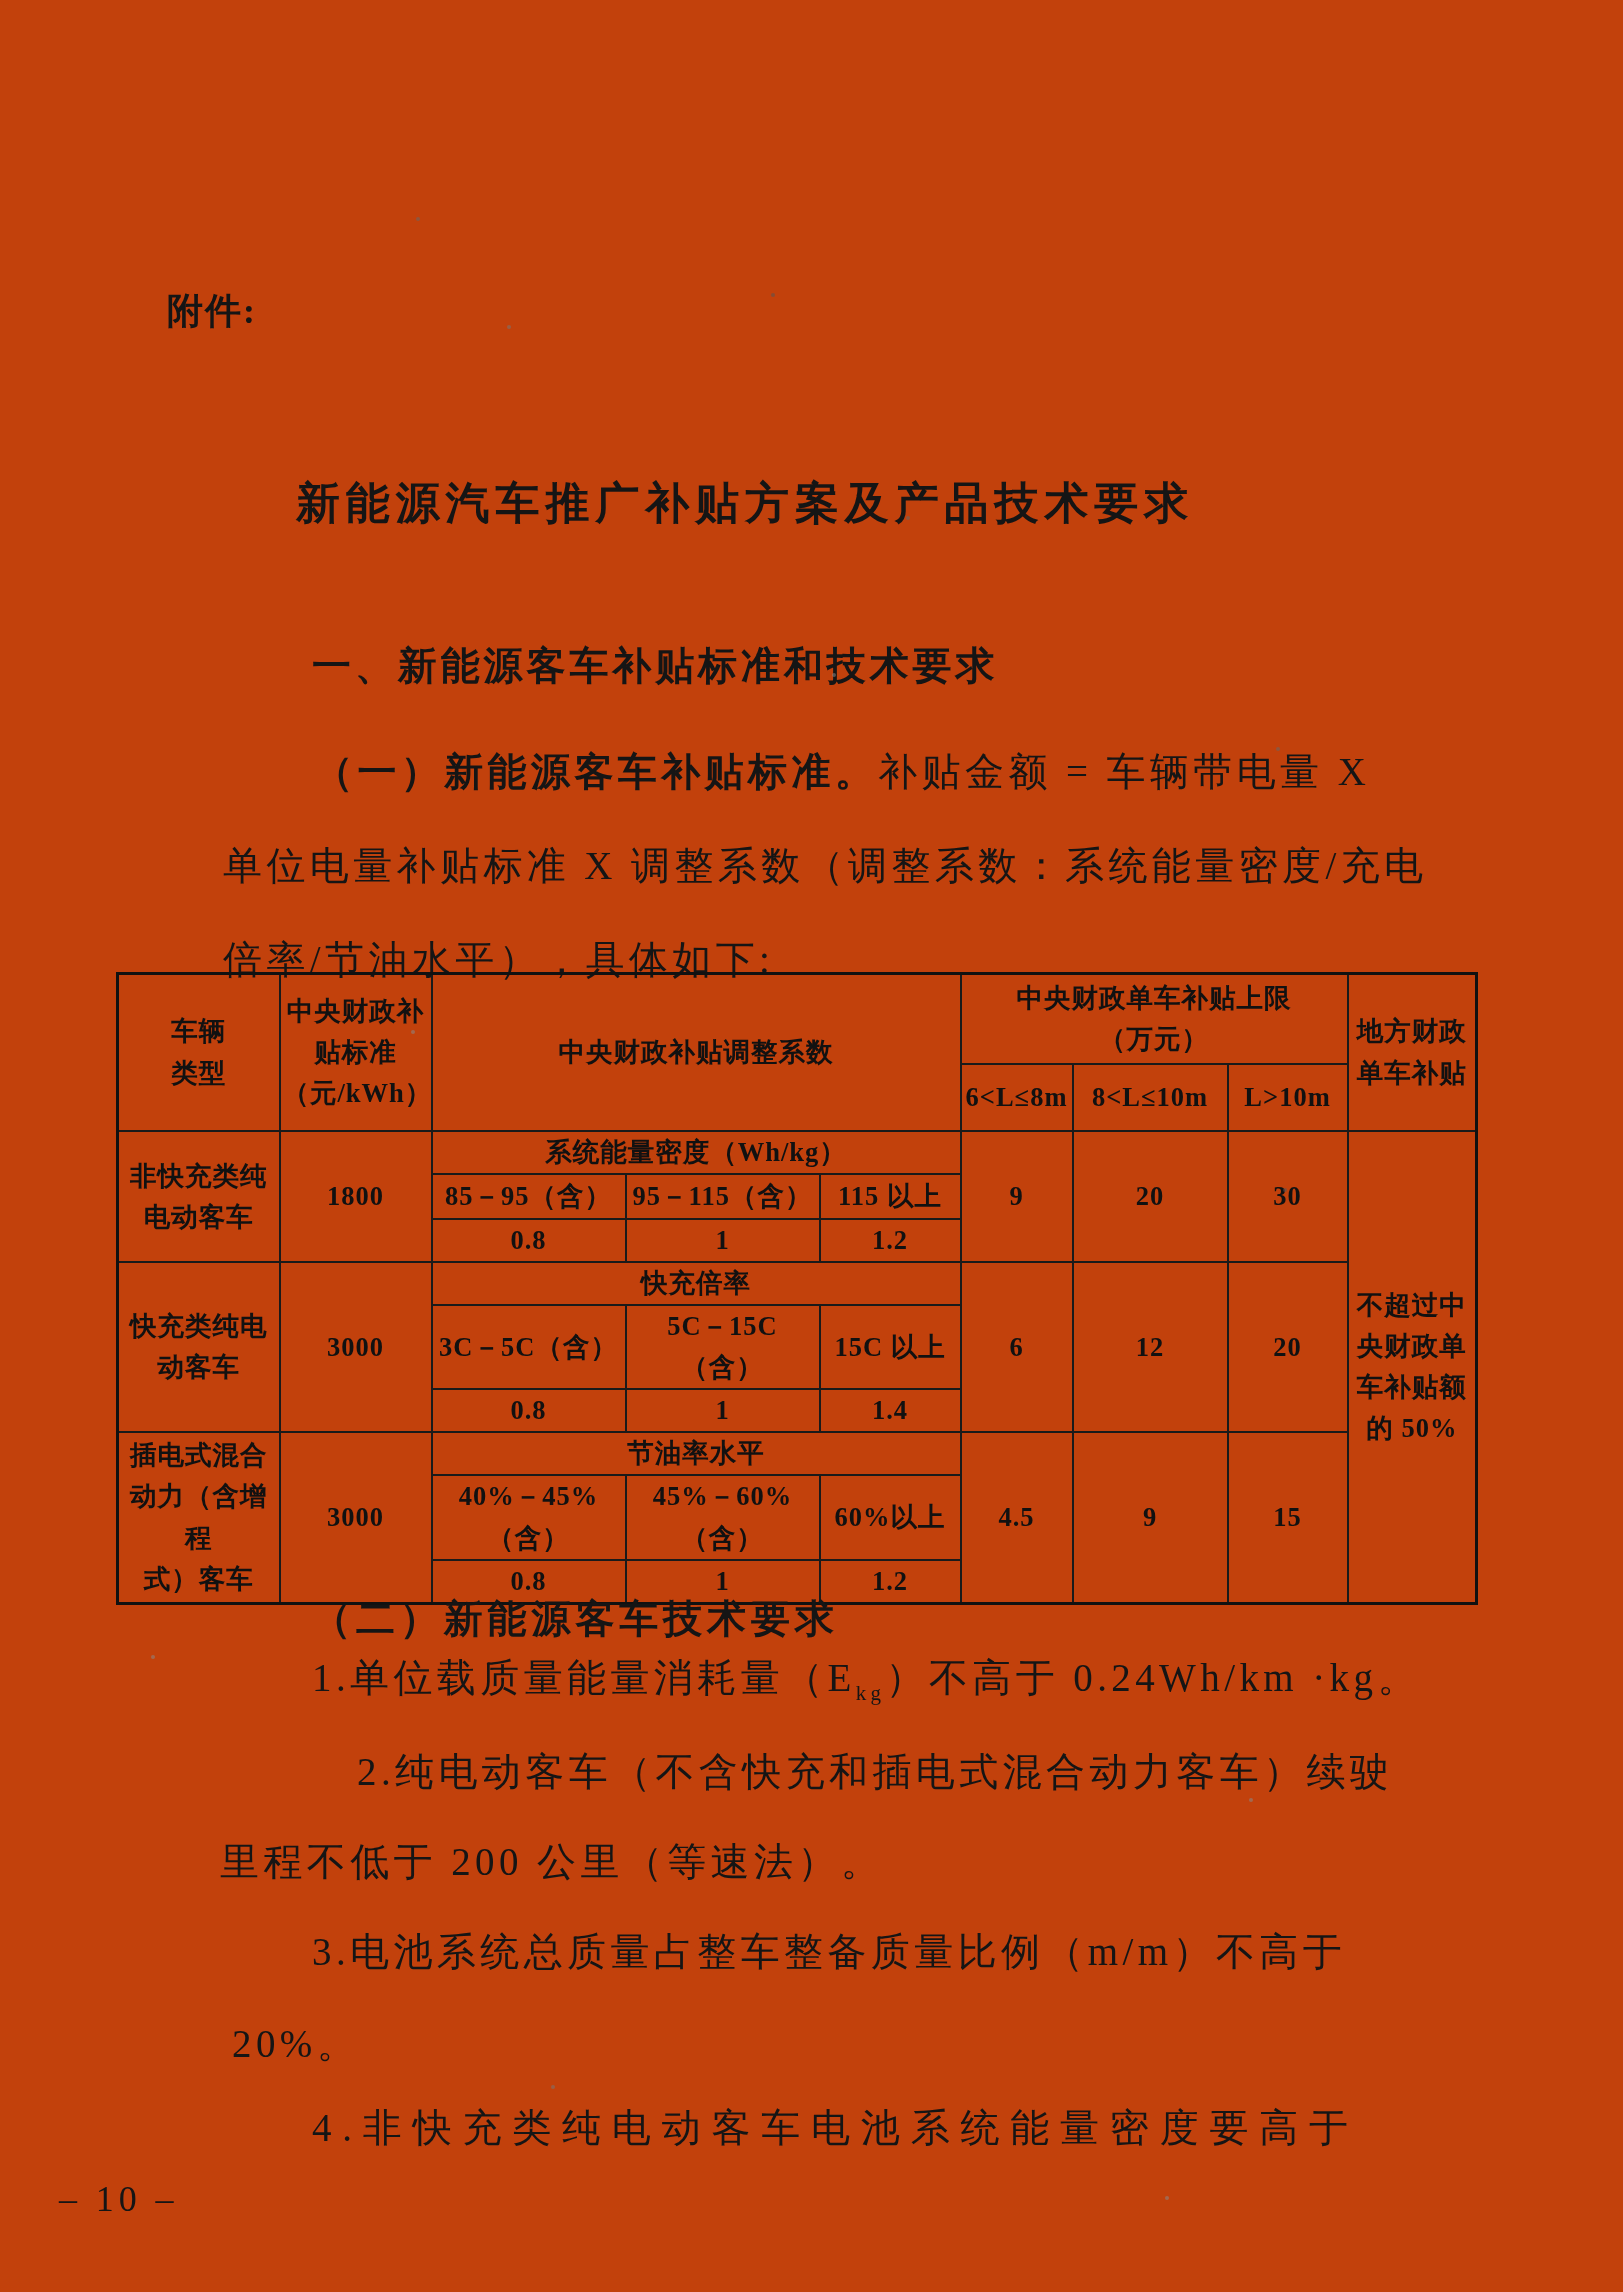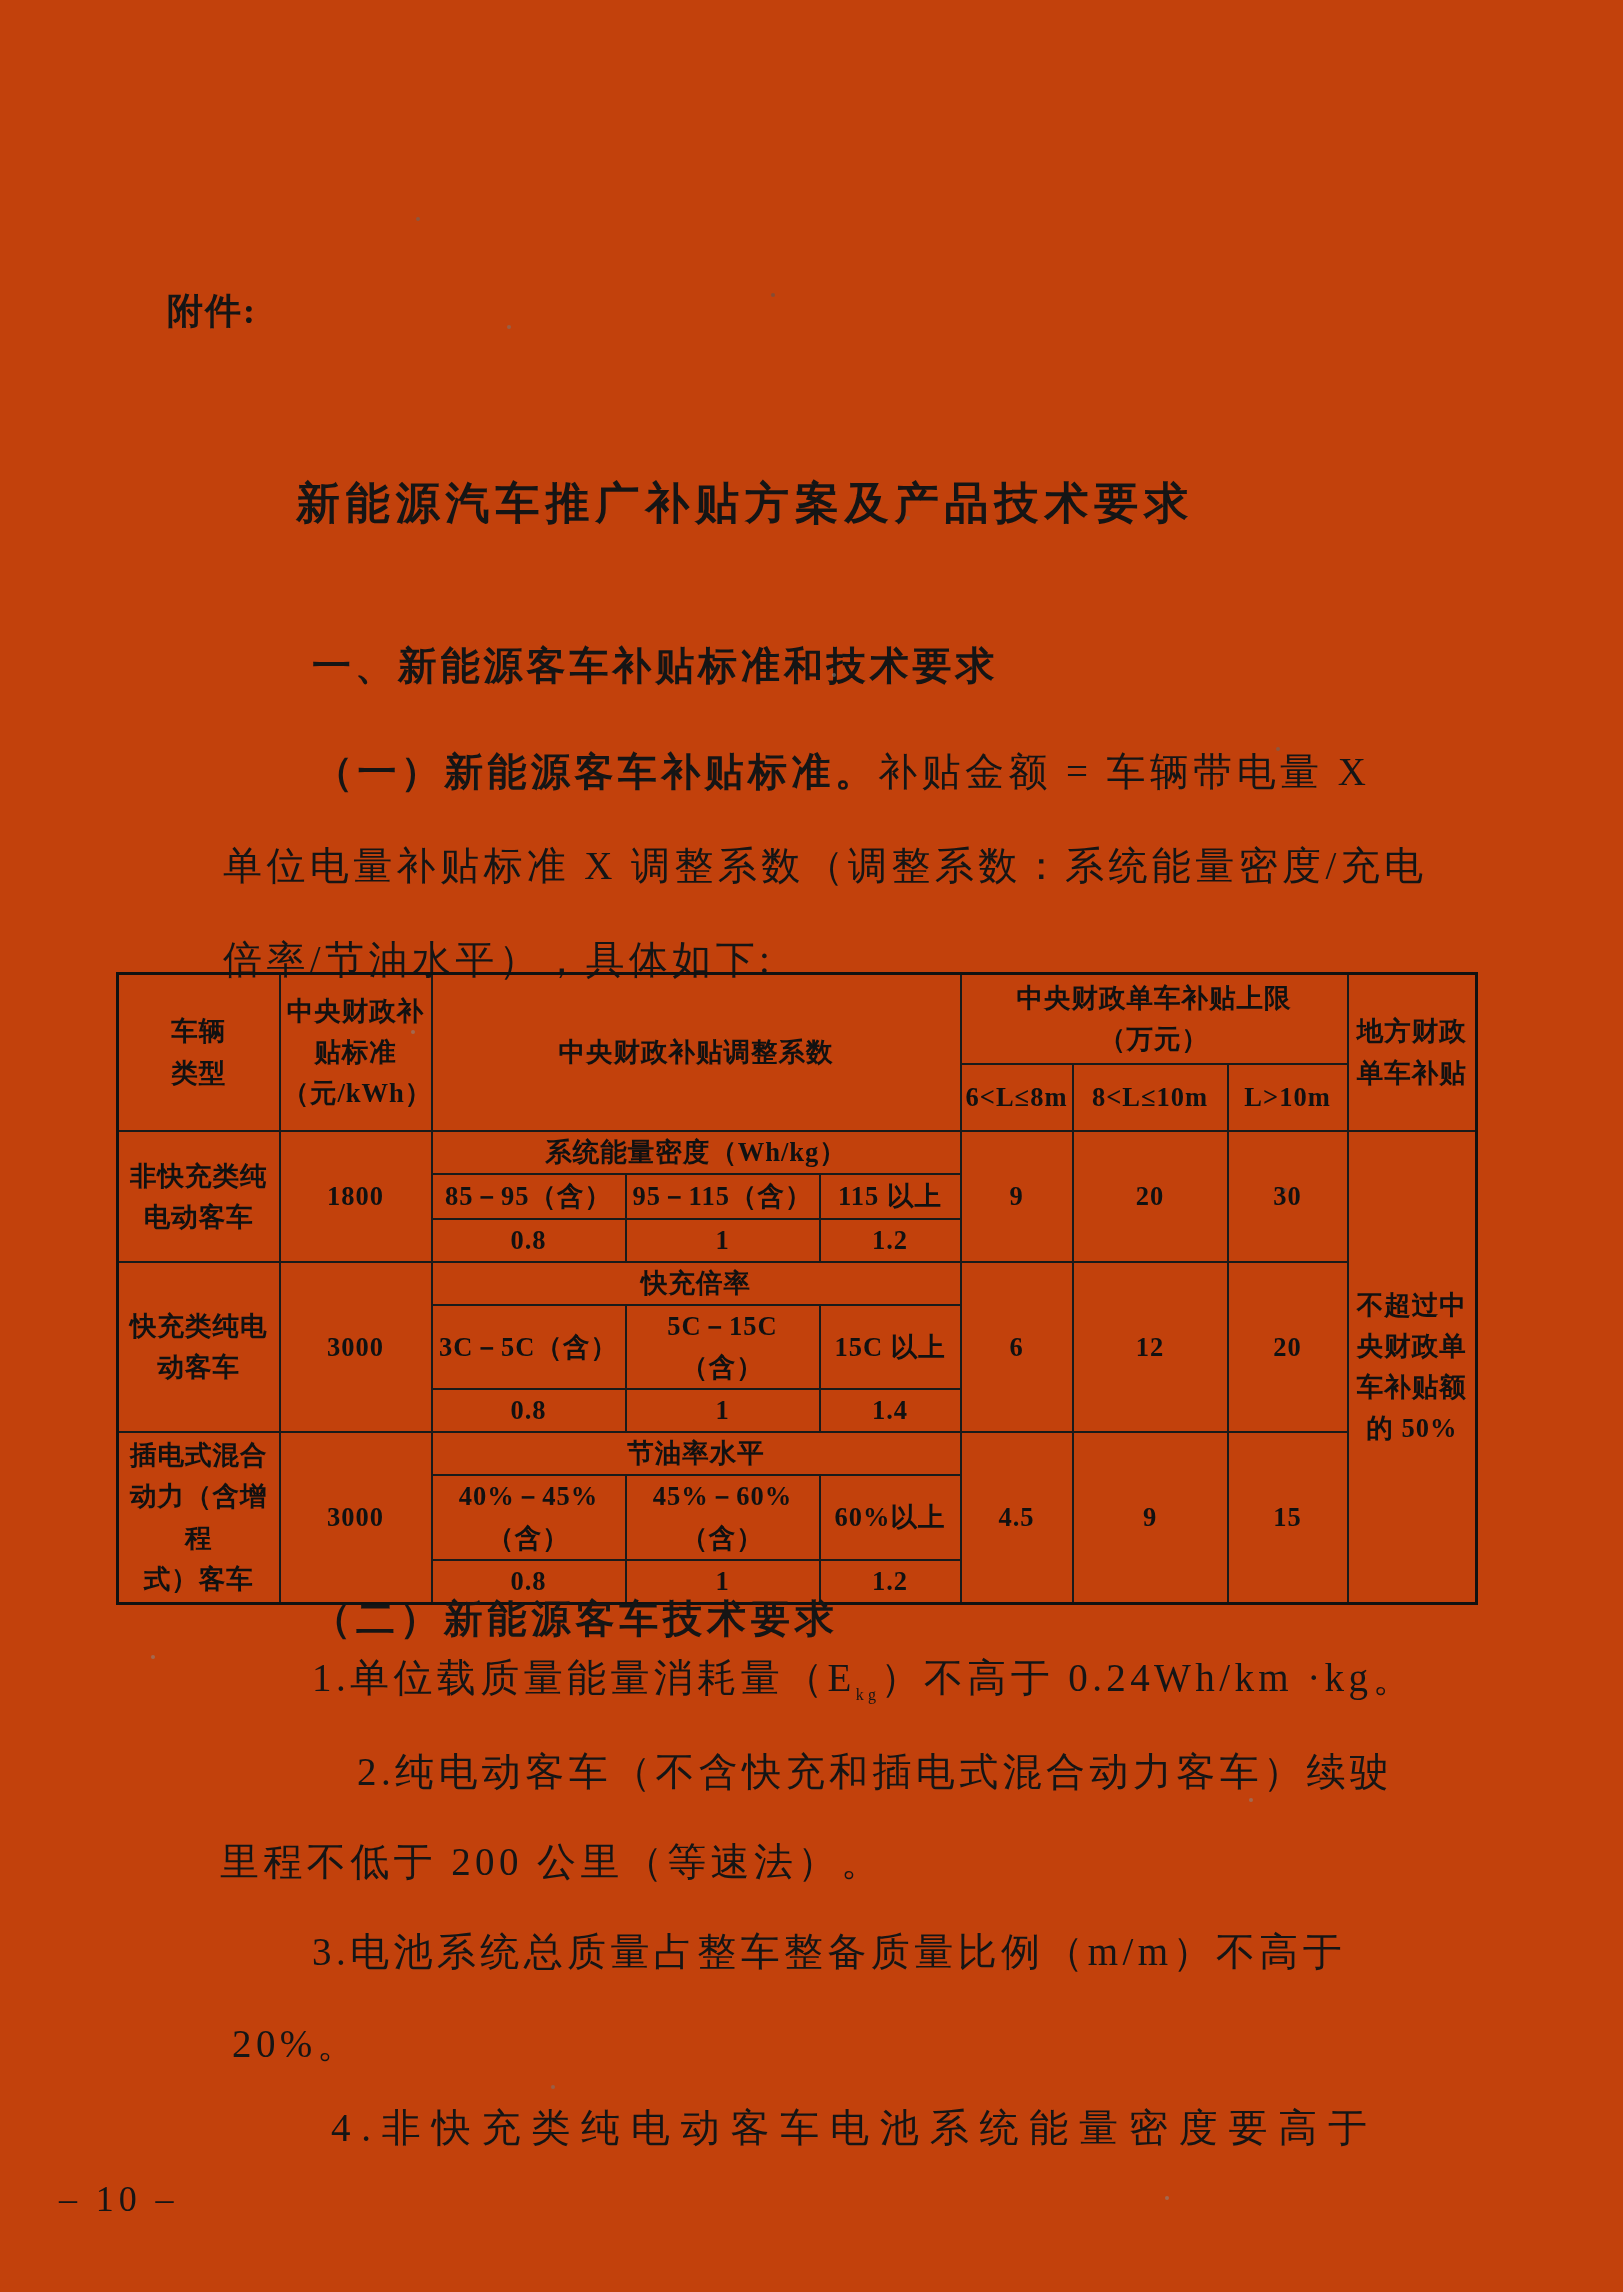--- a/index.html
+++ b/index.html
@@ -20,22 +20,22 @@
   .p1l1{left:314px;top:745px;}
   .p1l1 .lead{font-weight:700;}
   .p1l2{left:223px;top:839px;}
   .p1l3{left:223px;top:933px;}
   .h2head{left:312px;top:1560px;font-size:39px;font-weight:700;letter-spacing:4.9px;margin-top:32px;}
   .it1{left:312px;top:1651px;}
   .it2a{left:312px;top:1745px;margin-left:45px;}
   .it2b{left:220px;top:1835px;}
   .it3a{left:312px;top:1925px;}
   .it3b{left:232px;top:2017px;}
-  .it4{left:312px;top:2101px;letter-spacing:10.8px;margin-left:19px;}
-  sub{font-size:16px;}
+  .it4{left:312px;top:2101px;letter-spacing:10.8px;}
+  sub{font-size:21px;}
   .footer-num{left:59px;top:2178px;font-size:36px;letter-spacing:4.9px;}
 
   
   .tbl-wrap{position:absolute;left:116px;top:972px;}
   table.subsidy{
     border-collapse:collapse;table-layout:fixed;
     width:1362px;
     font-size:26.5px;
     color:#111;
   }

